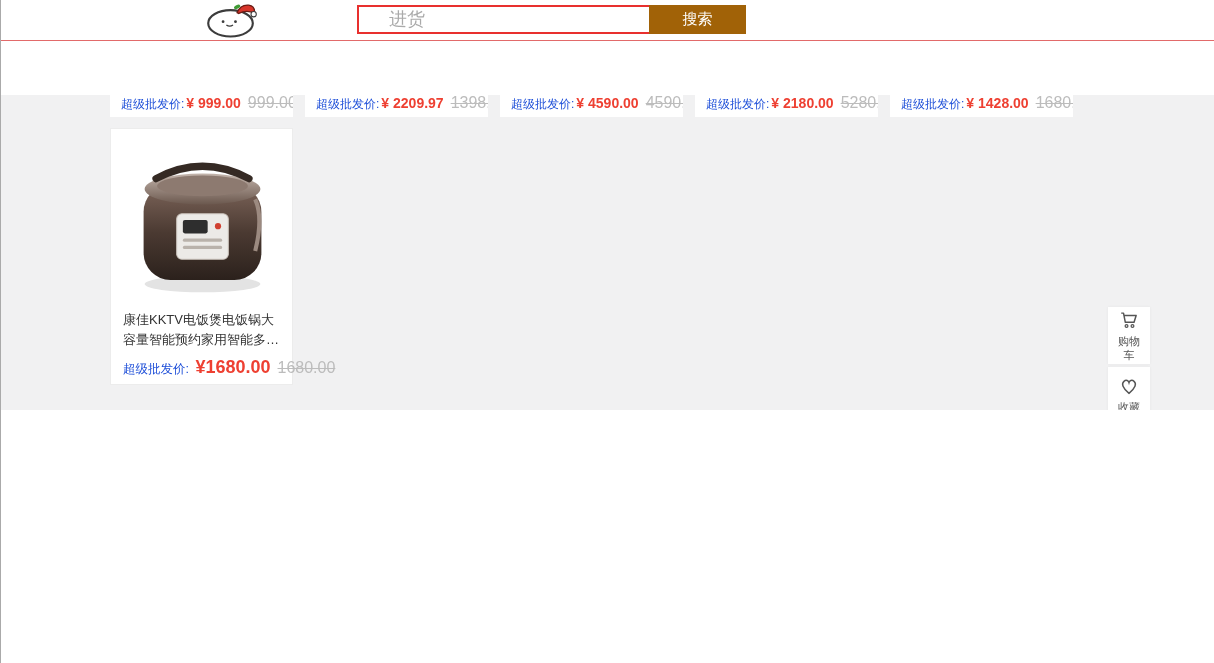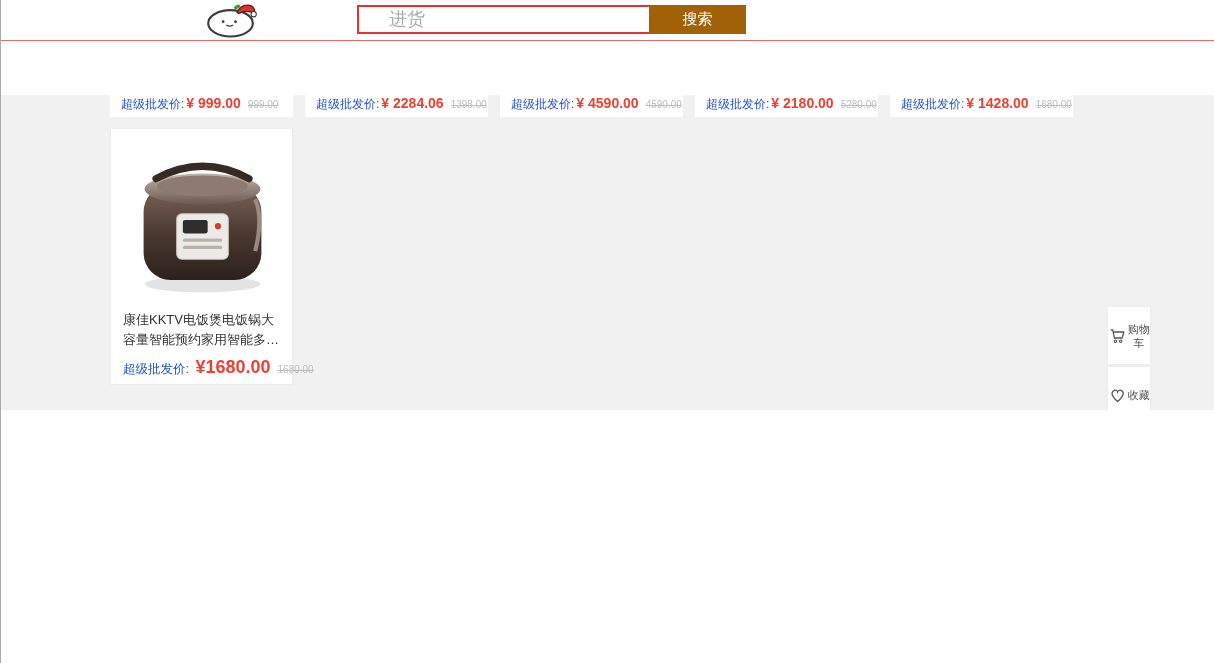--- a/index.html
+++ b/index.html
@@ -22,34 +22,34 @@
   .nav-tab{position:absolute;top:68px;font-size:13.5px;color:#4a4a4a;cursor:pointer;white-space:nowrap;}
   .nav-pill{position:absolute;left:117px;top:61px;width:85px;height:29px;background:#ed2525;color:#fff;
        border-radius:15px;font-size:13px;display:flex;align-items:center;justify-content:center;cursor:pointer;}
 
   
   .content{left:0;top:95px;width:1214px;height:315px;background:#f1f1f2;}
   .cut-card{position:absolute;top:0;width:183px;height:22px;background:#fff;overflow:hidden;cursor:pointer;}
   .cut-line{position:relative;top:-3px;padding-left:11px;white-space:nowrap;font-size:12px;line-height:22px;}
   .plabel{color:#1d4ed8;font-size:12px;}
   .pprice{color:#ee4032;font-size:14px;font-weight:bold;margin-left:2px;}
-  .pold{color:#bcbcbc;font-size:10px;text-decoration:line-through;margin-left:7px;}
+  .pold{color:#bcbcbc;font-size:16px;text-decoration:line-through;margin-left:7px;}
 
   .product-card{position:absolute;left:110px;top:33px;width:183px;height:257px;background:#fff;
        border:1px solid #ececec;box-sizing:border-box;cursor:pointer;}
   .product-img{position:absolute;left:14px;top:6px;width:155px;height:170px;}
   .product-title{position:absolute;left:12px;top:181px;width:159px;font-size:13px;line-height:20px;color:#333;
        display:-webkit-box;-webkit-line-clamp:2;-webkit-box-orient:vertical;overflow:hidden;}
   .product-price-row{position:absolute;left:12px;top:228px;white-space:nowrap;}
   .product-price-row .plabel{font-size:12.5px;}
   .product-price-row .pprice{font-size:18px;}
 
   
-  .float-box{position:absolute;left:1108px;width:42px;background:#fff;display:flex;
-       align-items:center;justify-content:center;cursor:pointer;box-shadow:0 0 3px rgba(0,0,0,0.05);font-family:Liberation Mono, monospace;}
+  .float-box{position:absolute;left:1108px;width:42px;background:#fff;display:flex;flex-direction:column;
+       align-items:center;justify-content:center;cursor:pointer;box-shadow:0 0 3px rgba(0,0,0,0.05);}
   .float-label{font-size:11px;color:#555;margin-top:3px;text-align:center;line-height:14px;width:26px;}
 
   
   .footer{left:0;top:410px;width:1214px;height:253px;background:#fff;}
   .left-edge{position:absolute;left:0;top:0;width:1px;height:663px;background:#aaa;}
 </style>
 </head>
 <body>
 
 <svg width="0" height="0" style="position:absolute">
@@ -123,21 +123,21 @@
     <div class="nav-tab" style="left:866px">Health &amp; Beauty</div>
     <div class="nav-tab" style="left:1006px">全部</div>
   </div>
 
   <div class="abs content">
 
     <div class="cut-card" style="left:110px">
       <div class="cut-line"><span class="plabel">超级批发价:</span><span class="pprice">¥ 999.00</span><span class="pold">999.00</span></div>
     </div>
     <div class="cut-card" style="left:305px">
-      <div class="cut-line"><span class="plabel">超级批发价:</span><span class="pprice">¥ 2284.06</span><span class="pold">1398.00</span></div>
+      <div class="cut-line"><span class="plabel">超级批发价:</span><span class="pprice">¥ 2209.97</span><span class="pold">1398.00</span></div>
     </div>
     <div class="cut-card" style="left:500px">
       <div class="cut-line"><span class="plabel">超级批发价:</span><span class="pprice">¥ 4590.00</span><span class="pold">4590.00</span></div>
     </div>
     <div class="cut-card" style="left:695px">
       <div class="cut-line"><span class="plabel">超级批发价:</span><span class="pprice">¥ 2180.00</span><span class="pold">5280.00</span></div>
     </div>
     <div class="cut-card" style="left:890px">
       <div class="cut-line"><span class="plabel">超级批发价:</span><span class="pprice">¥ 1428.00</span><span class="pold">1680.00</span></div>
     </div>

